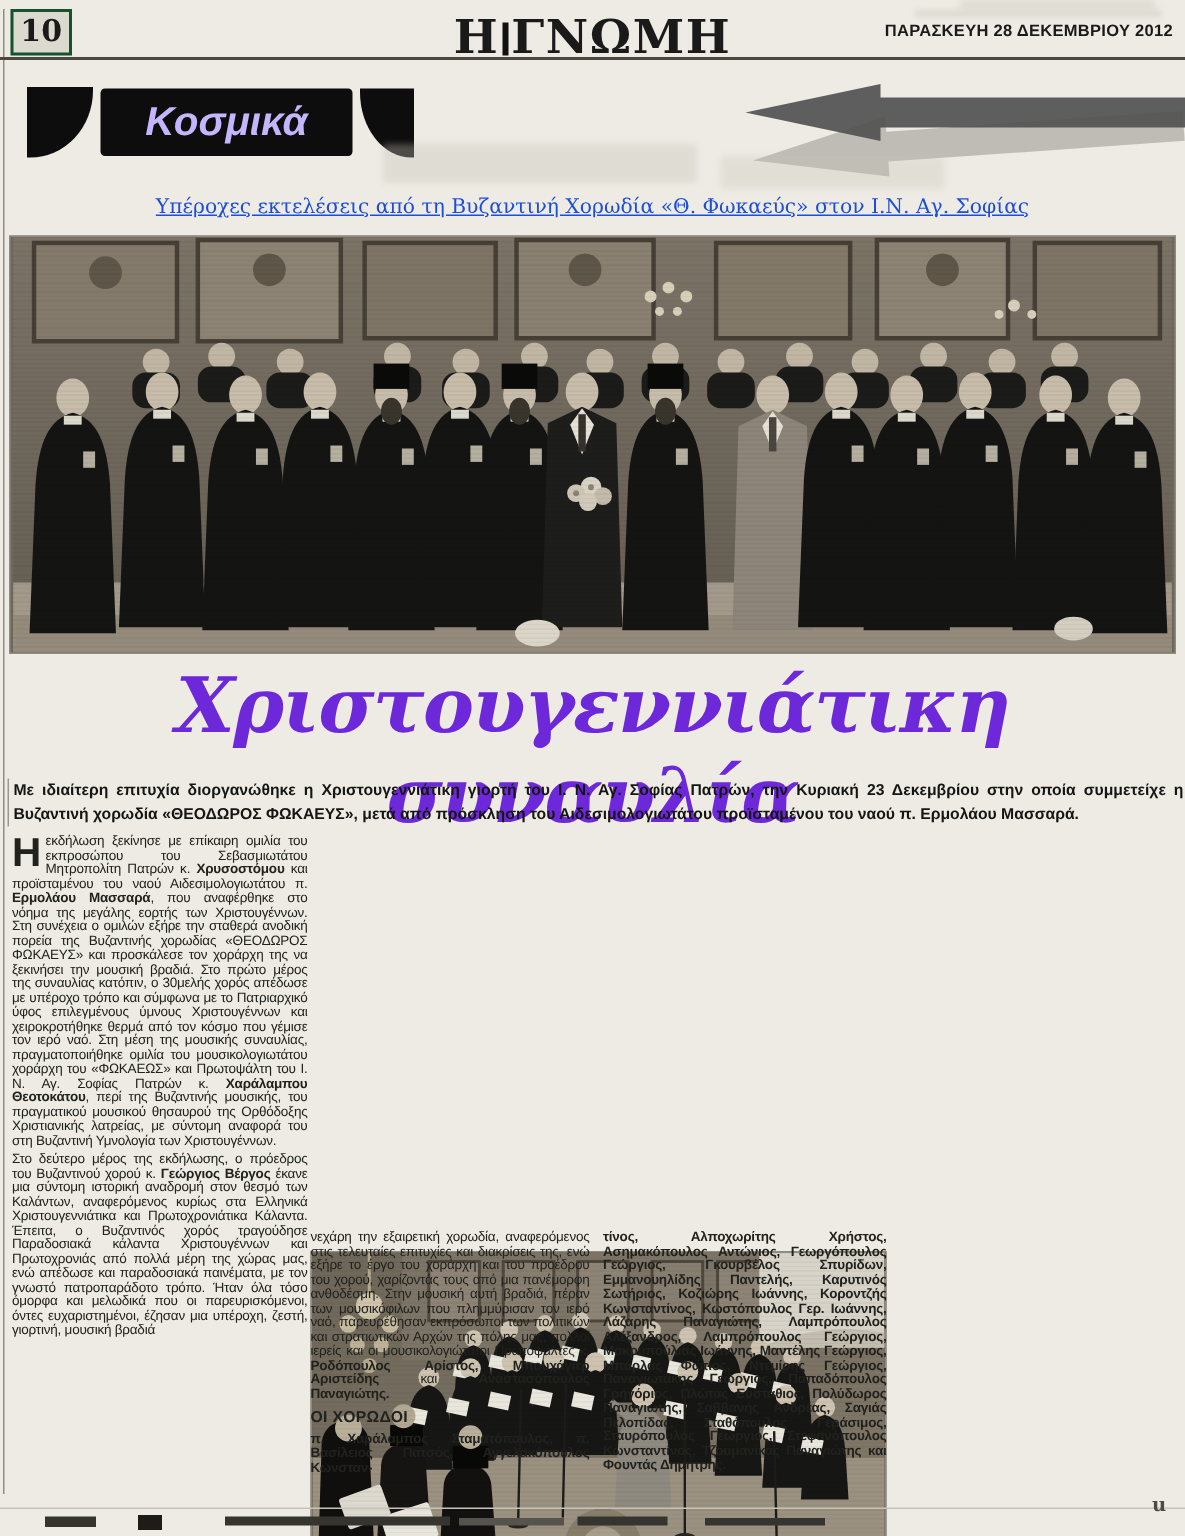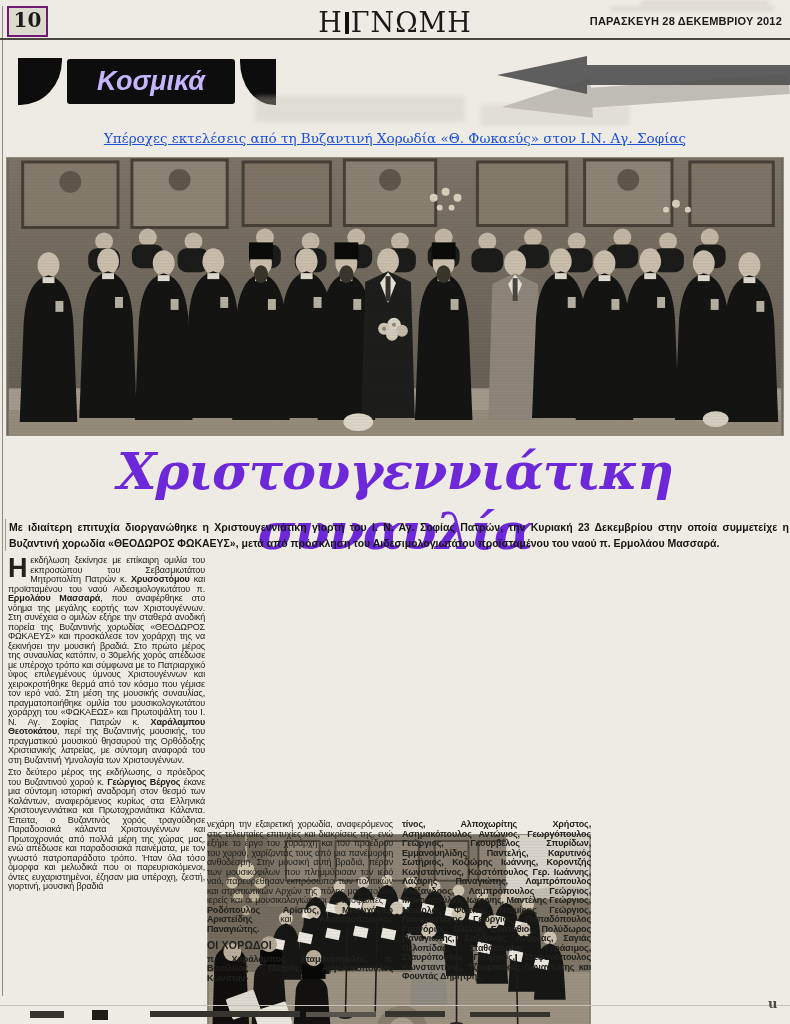--- a/index.html
+++ b/index.html
@@ -3,24 +3,24 @@
 <meta charset="utf-8">
 <style>
   html,body{margin:0;padding:0;background:#b5b2a9;}
   .page{position:relative;width:790px;height:1024px;margin:0 auto;background:#edebe4;overflow:hidden;
         font-family:"Liberation Sans",sans-serif;color:#1a1a1a;}
   
   .left-rule{position:absolute;left:2px;top:6px;width:1px;height:990px;background:#8f8c82;}
   .bleed{position:absolute;background:#c7c3b7;filter:blur(2px);opacity:.55;border-radius:3px;}
   
   .pagenum{position:absolute;left:7px;top:6px;width:37px;height:27px;background:#dcdacf;
-           border:2px solid #701a75;font-family:"DejaVu Serif",serif;font-weight:bold;
+           border:2px solid #14532d;font-family:"DejaVu Serif",serif;font-weight:bold;
            font-size:20px;text-align:center;line-height:25px;}
   .masthead{position:absolute;left:0;top:7px;width:100%;text-align:center;
-            font-family:"DejaVu Serif",serif;font-weight:normal;font-size:27px;letter-spacing:1px;}
+            font-family:"DejaVu Serif",serif;font-weight:bold;font-size:31px;letter-spacing:1px;}
   .masthead .bar{display:inline-block;width:4px;height:22px;background:#111;margin:0 2px;vertical-align:-2px;}
   .date{position:absolute;right:8px;top:15px;font-size:11px;font-weight:bold;letter-spacing:.2px;padding-left:29px;}
   .hrule{position:absolute;left:0;top:38px;width:100%;height:2px;background:#4a483f;}
   
   .tab-left{position:absolute;left:18px;top:58px;width:44px;height:47px;background:#0d0d0d;border-radius:0 0 95% 0;}
   .tab-bar{position:absolute;left:67px;top:59px;width:168px;height:45px;background:#0d0d0d;border-radius:3px;
            color:#c4b5fd;font-style:italic;font-weight:bold;font-size:27px;text-align:center;line-height:44px;}
   .tab-right{position:absolute;left:240px;top:59px;width:36px;height:46px;background:#0d0d0d;border-radius:0 0 0 95%;}
   .arrow-svg{position:absolute;left:492px;top:52px;width:298px;height:72px;}
   

